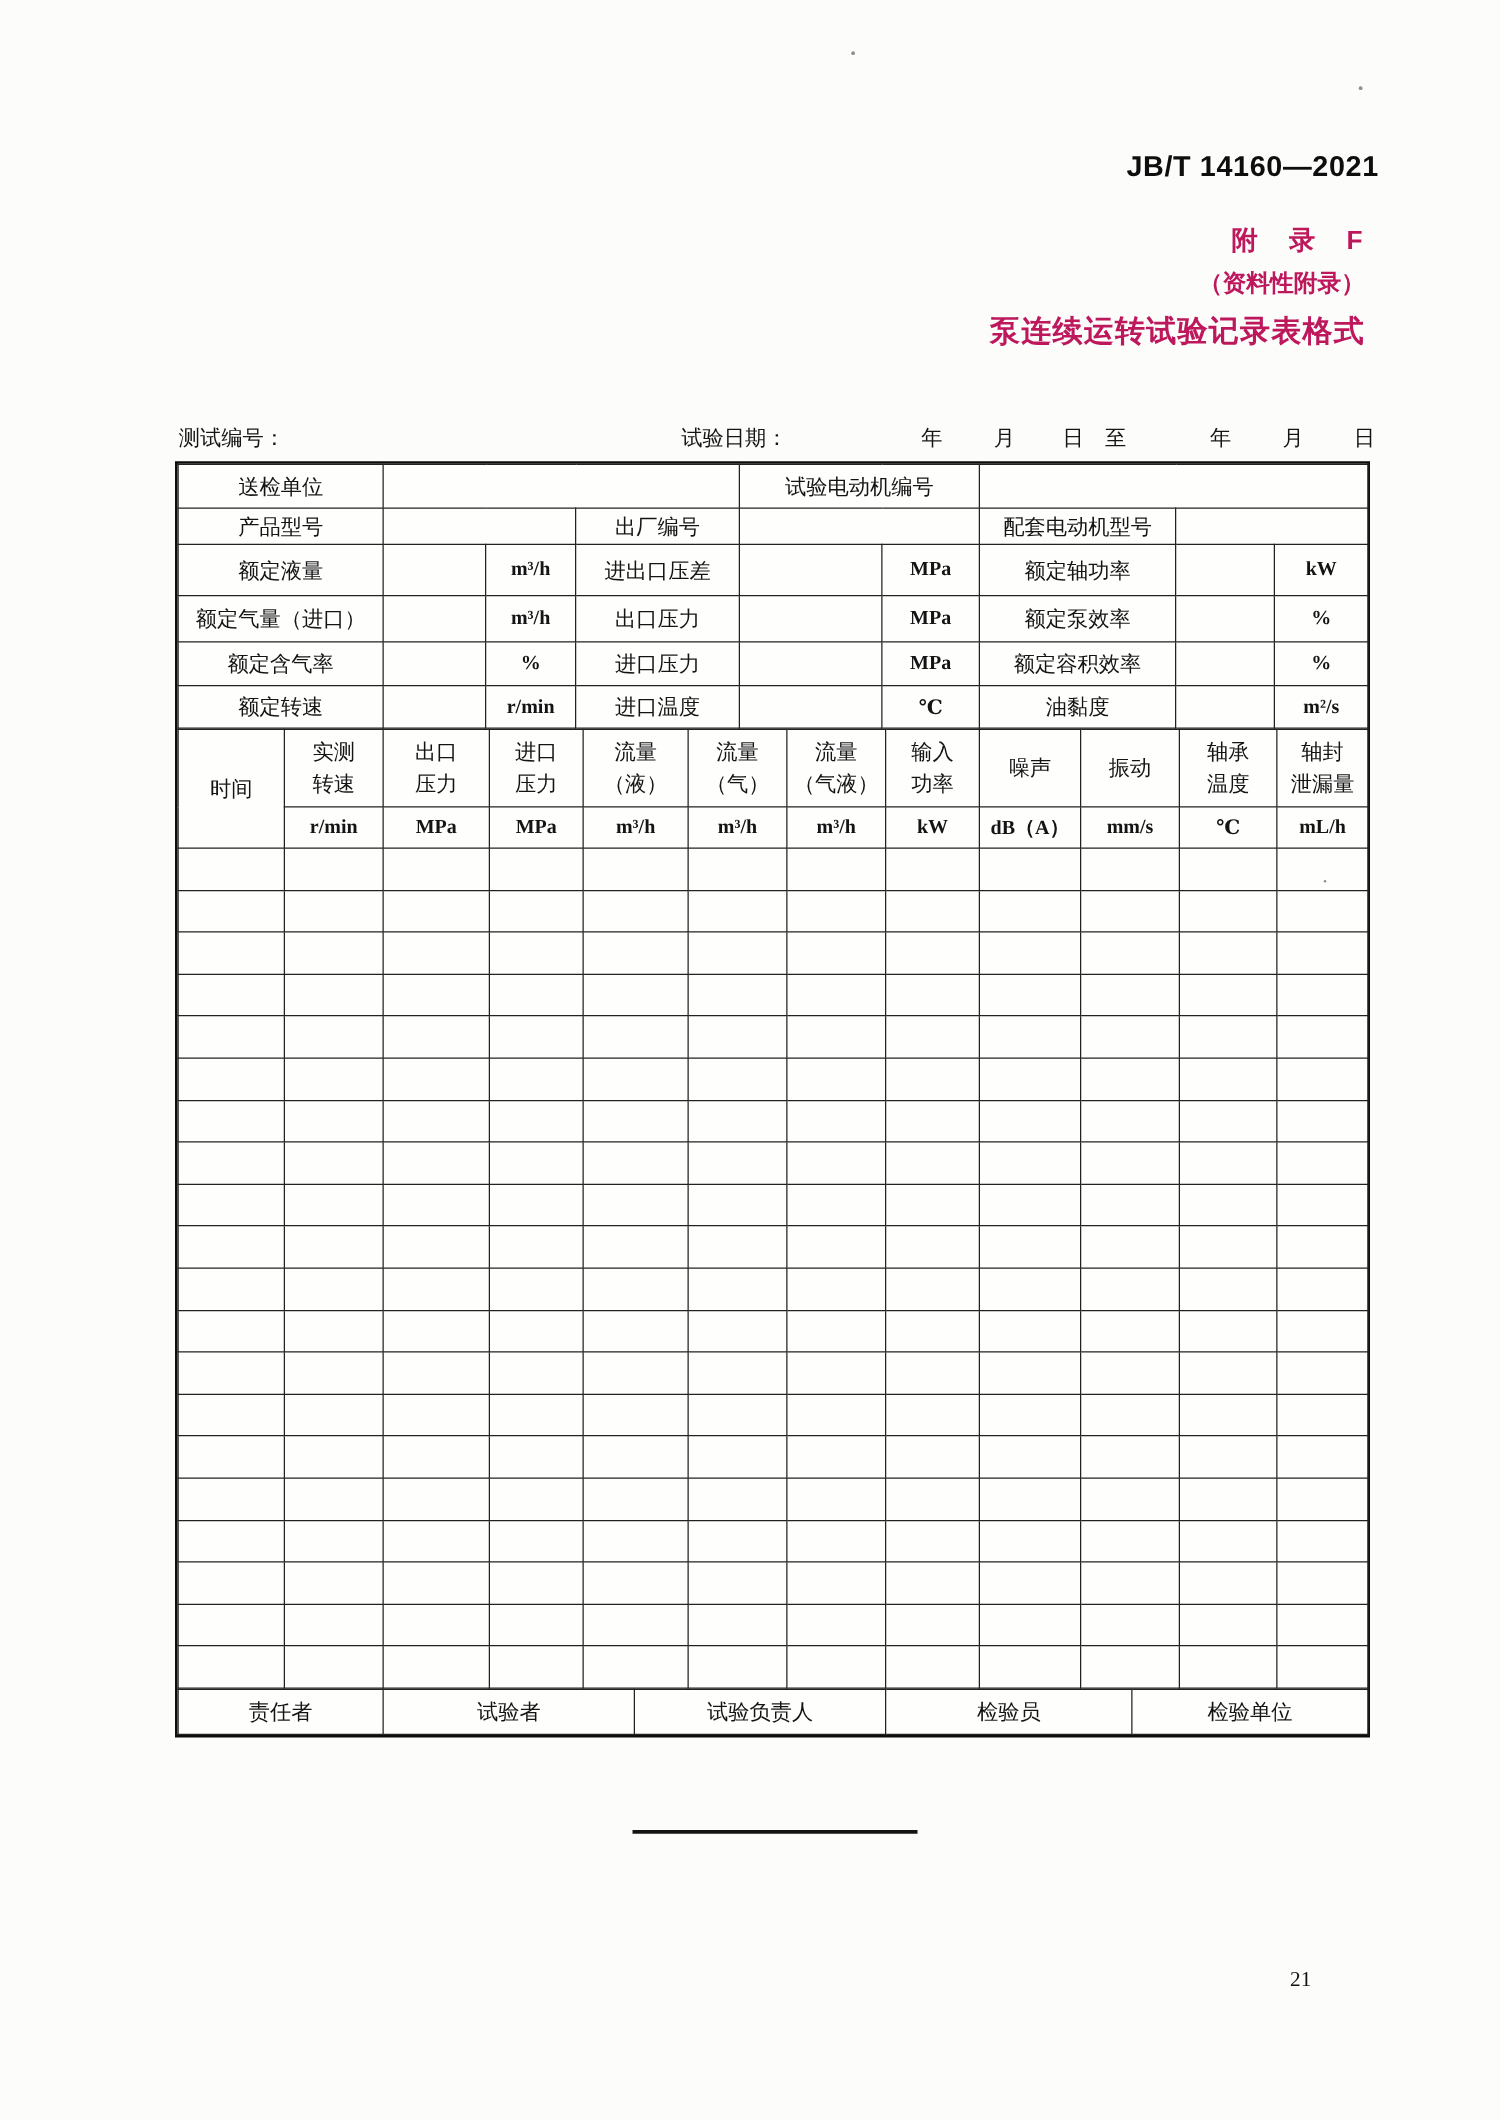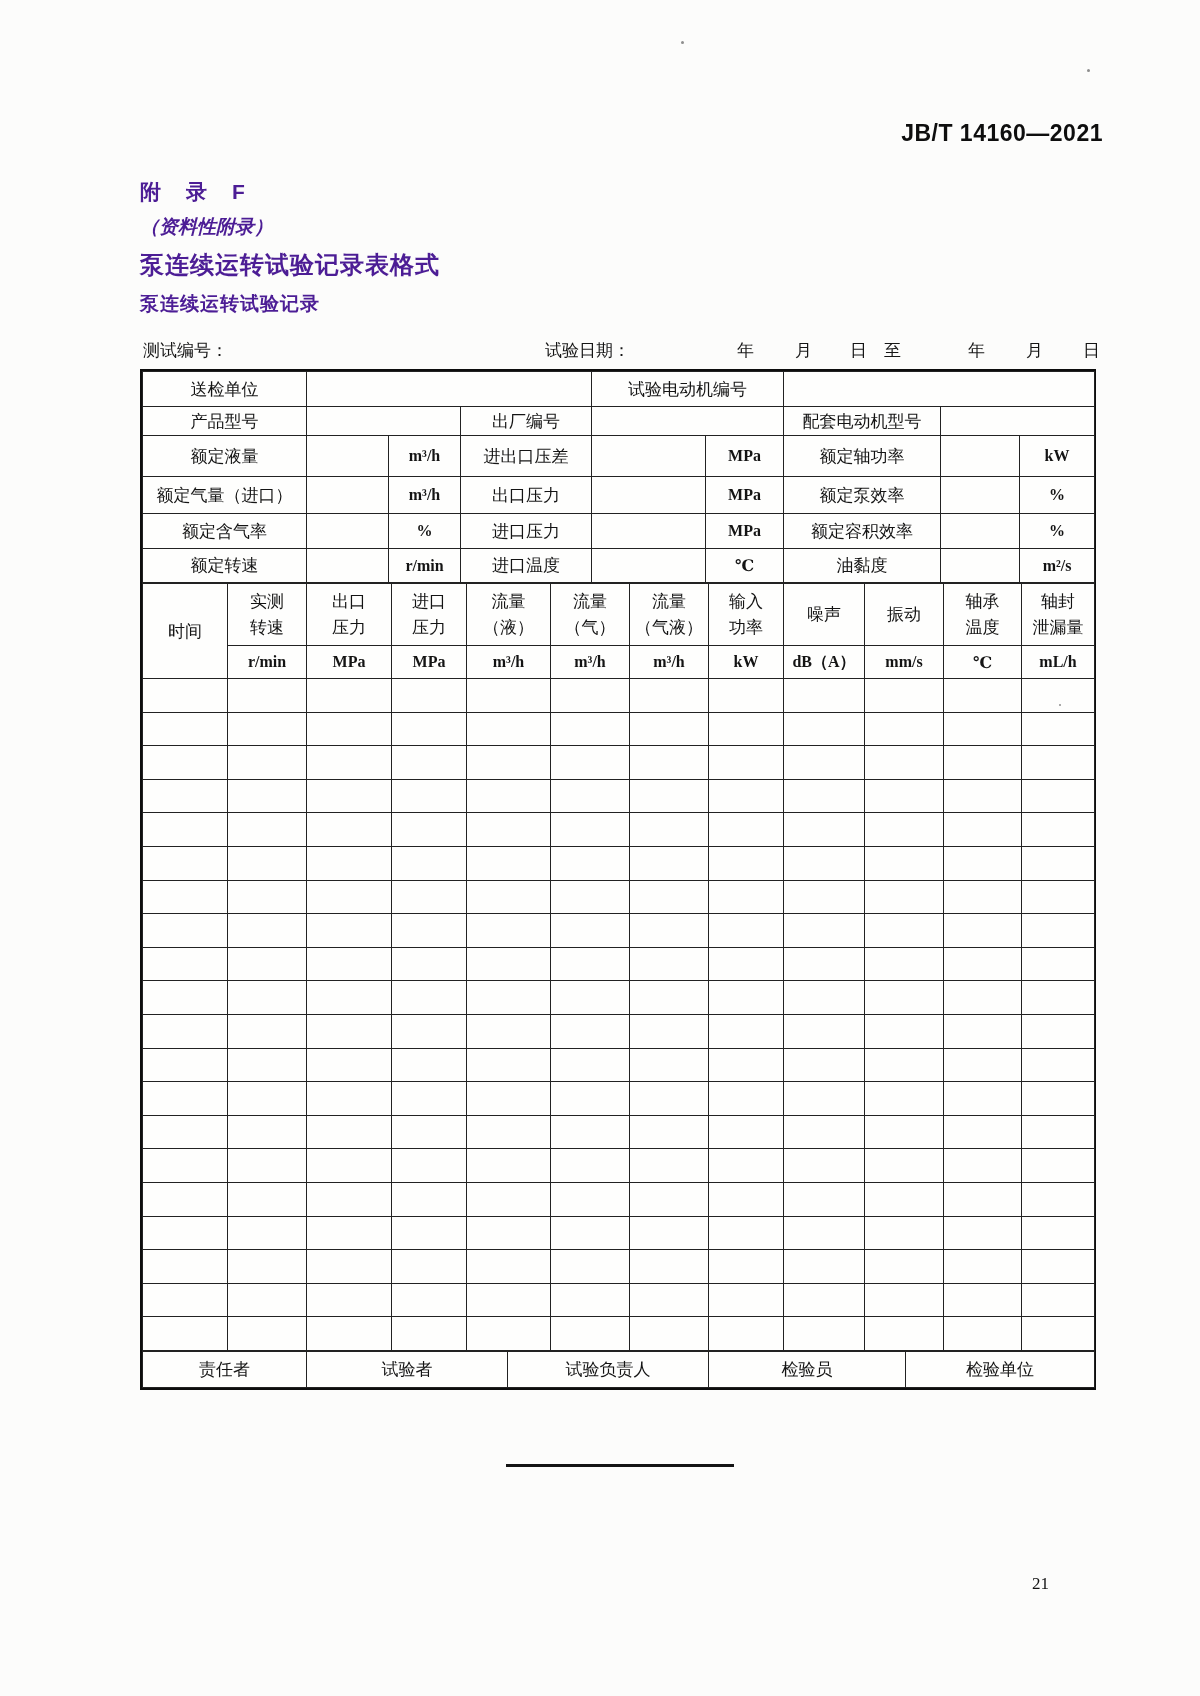--- a/index.html
+++ b/index.html
@@ -8,26 +8,26 @@
     background:#fcfcfb; overflow:hidden;
     color:#151515;
     font-family:"Liberation Serif","DejaVu Serif",serif;
   }
   .std-no {
     position:absolute; top:120px; right:97px;
     font-family:"Liberation Sans","DejaVu Sans",sans-serif;
     font-weight:bold; font-size:23px; color:#0e0e0e; letter-spacing:0.5px;
   }
   .ttl {
-    position:absolute; left:140px; width:952px; text-align:left;
+    position:absolute; left:140px; width:952px; text-align:right;
     font-family:"Liberation Sans","DejaVu Sans",sans-serif;
-    font-weight:bold; color:#4c1d95;
+    font-weight:bold; color:#be185d;
   }
   .ttl.appendix { top:178px; font-size:21px; letter-spacing:2px; }
-  .ttl.type     { top:214px; font-size:19px;font-style:italic; }
+  .ttl.type     { top:214px; font-size:19px; }
   .ttl.subject  { top:249px; font-size:24px; letter-spacing:1px; }
   .ttl.form     { top:291px; font-size:19px; letter-spacing:1px; }
 
   .meta { position:absolute; left:140px; top:339px; width:1000px; height:24px; font-size:17px; }
   .meta span { position:absolute; top:0; white-space:nowrap; }
 
   .form-box {
     position:absolute; left:140px; top:369px; width:952px;
     border:2px solid #0d0d0d; background:#fefefd;
   }
@@ -49,21 +49,20 @@
 </head>
 <body>
 
 <div class="page">
 
   <div class="std-no">JB/T 14160—2021</div>
 
   <div class="ttl appendix">附　录　F</div>
   <div class="ttl type">（资料性附录）</div>
   <div class="ttl subject">泵连续运转试验记录表格式</div>
-  <div class="ttl form">泵连续运转试验记录</div>
 
   <div class="meta">
     <span style="left:3px">测试编号：</span>
     <span style="left:405px">试验日期：</span>
     <span style="left:597px">年</span>
     <span style="left:655px">月</span>
     <span style="left:710px">日</span>
     <span style="left:744px">至</span>
     <span style="left:828px">年</span>
     <span style="left:886px">月</span>

